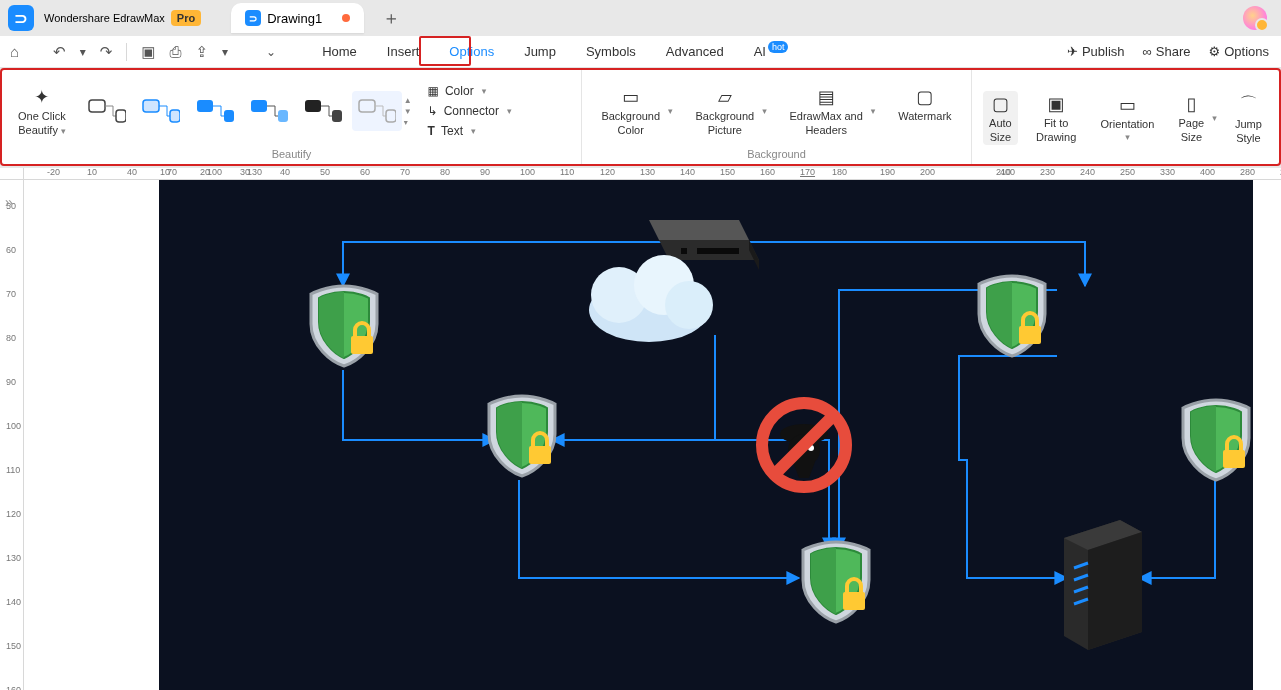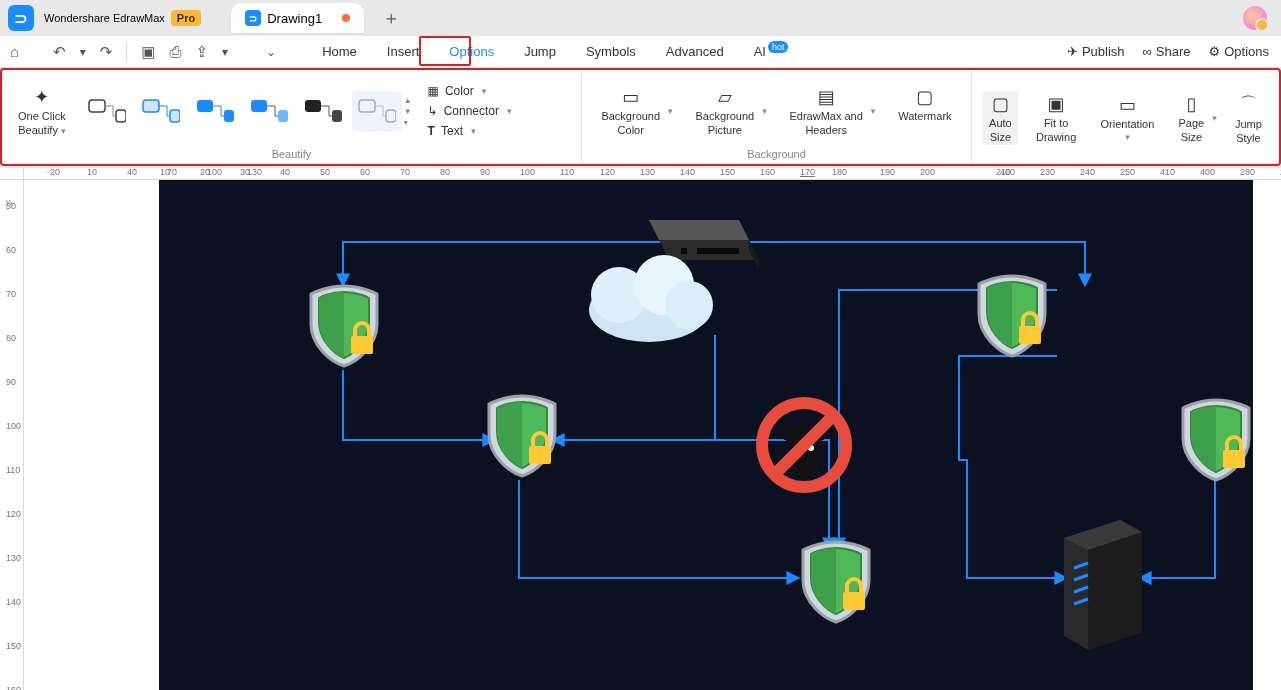--- a/index.html
+++ b/index.html
@@ -313,21 +313,21 @@
       <span style="left: 760px;">160</span>
       <span style="left: 800px; text-decoration: underline;">170</span>
       <span style="left: 832px;">180</span>
       <span style="left: 880px;">190</span>
       <span style="left: 920px;">200</span>
       <span style="left: 996px; text-align: center;">210</span>
       <span style="left: 1000px;">400</span>
       <span style="left: 1040px;">230</span>
       <span style="left: 1080px;">240</span>
       <span style="left: 1120px;">250</span>
-      <span style="left: 1160px;">410</span>
+      <span style="left: 1160px;">330</span>
       <span style="left: 1200px;">400</span>
       <span style="left: 1240px;">280</span>
       <span style="left: 1280px;">290</span>
     </div>
 
   <div class="v-ruler" id="vruler">
       <span style="top: 26px;">50</span>
       <span style="top: 70px;">60</span>
       <span style="top: 114px;">70</span>
       <span style="top: 158px;">80</span>

